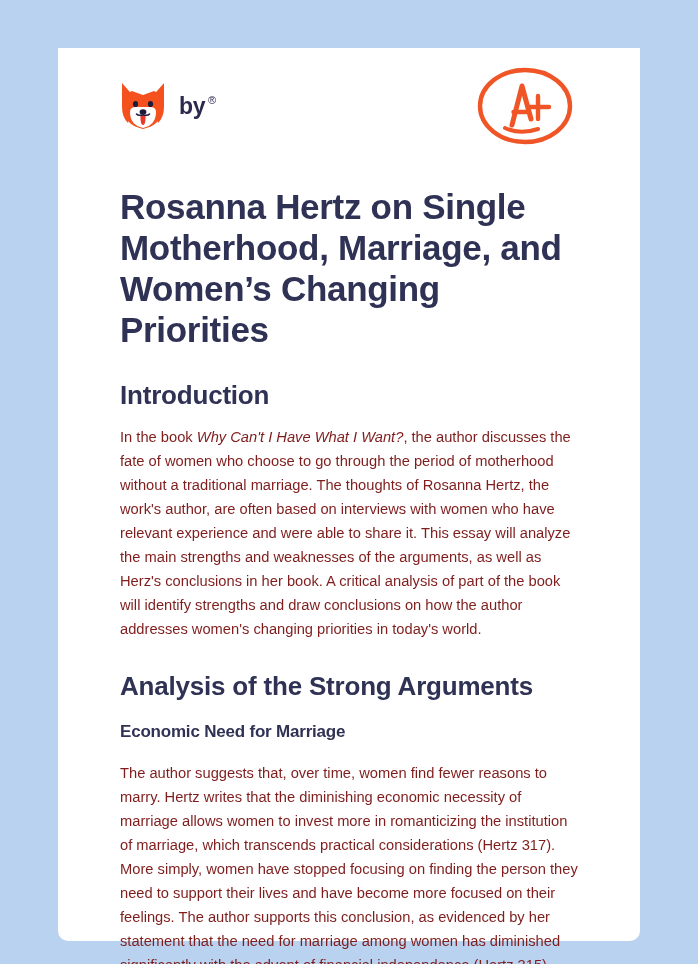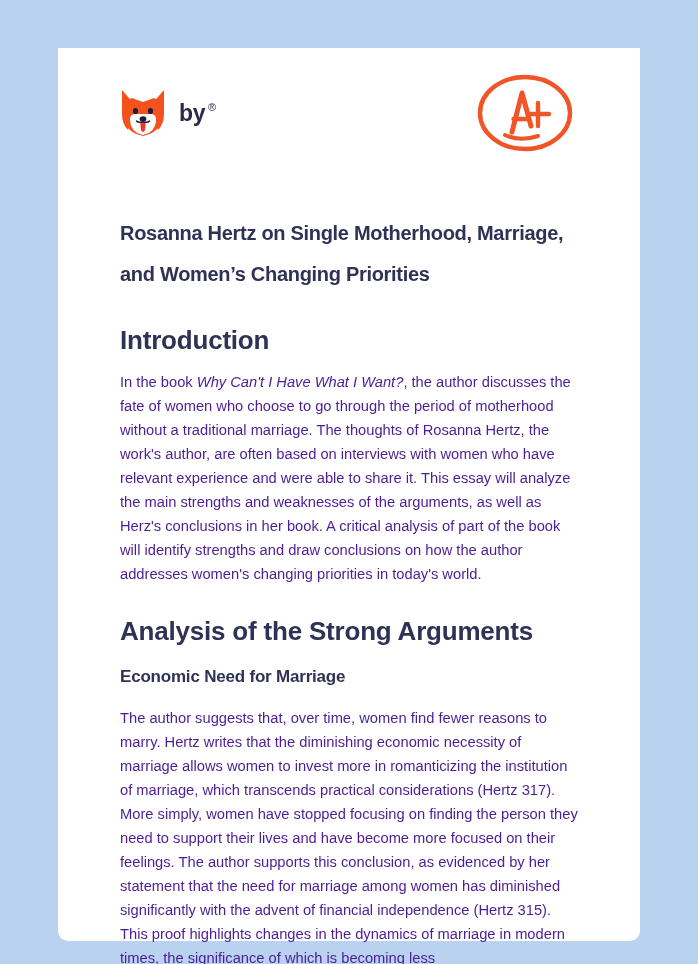--- a/index.html
+++ b/index.html
@@ -32,21 +32,21 @@
     position: relative;
     padding: 0 62px;
   }
 
   
   .site-header {
     display: flex;
     align-items: center;
     justify-content: space-between;
     height: 104px;
-    padding-top: 13px;
+    padding-top: 6px;
   }
 
   .brand {
     display: flex;
     align-items: center;
     gap: 13px;
   }
 
   .corgi-logo {
     width: 46px;
@@ -74,22 +74,22 @@
 
   .grade-badge {
     width: 106px;
     height: 88px;
     flex: none;
     display: block;
   }
 
   
   .article-title {
-    margin: 48px 0 0 0;
-    font-size: 20px;
+    margin: 28px 0 0 0;
+    font-size: 35px;
     line-height: 41px;
     font-weight: bold;
     color: #2f3254;
     letter-spacing: -0.3px;
   }
 
   
   .article-meta {
     margin-top: 20px;
     font-size: 13px;
@@ -127,21 +127,21 @@
     font-size: 17px;
     line-height: 24px;
     font-weight: bold;
     color: #2f3254;
     letter-spacing: -0.2px;
   }
   p.body-text {
     margin: 17px 0 0 0;
     font-size: 14.7px;
     line-height: 24px;
-    color: #4c1d95;
+    color: #7f1d1d;
   }
   p.body-text i { font-style: italic; }
 
   .intro-heading { margin-top: 30px; }
 </style>
 </head>
 <body>
 
 <div class="page-card">
   <div class="card-inner">

